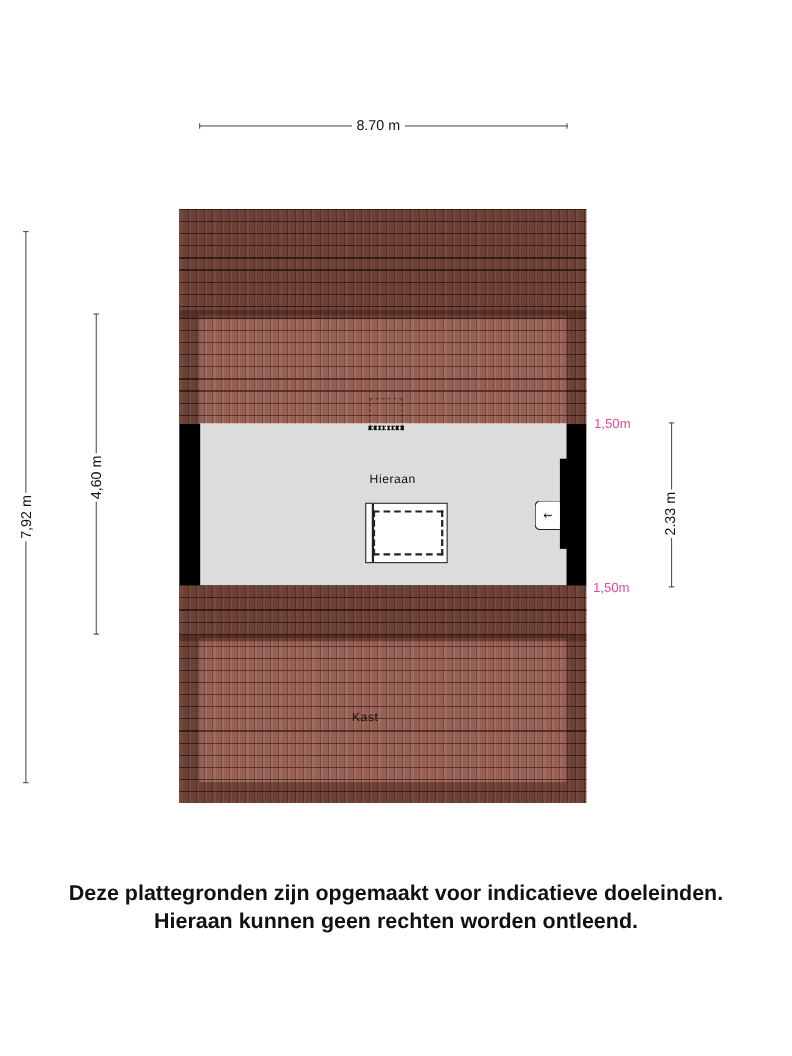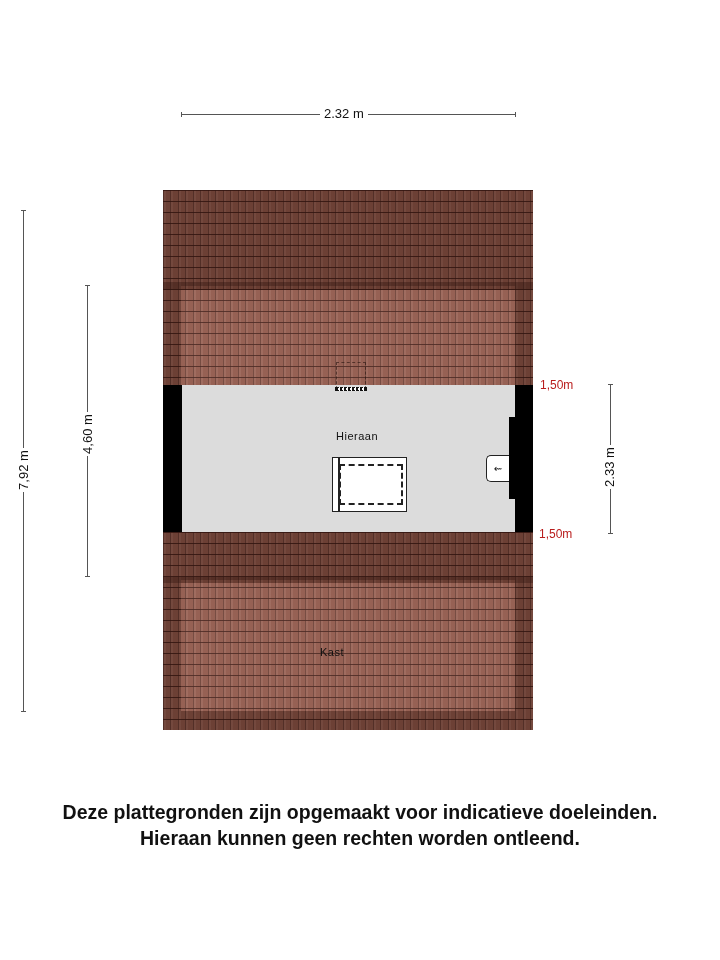--- a/index.html
+++ b/index.html
@@ -6,21 +6,21 @@
   body { width:720px; height:960px; position:relative; overflow:hidden;
          font-family:"Liberation Sans", sans-serif; color:#111; }
 
   
   .hline { position:absolute; height:1px; background:#555; }
   .vline { position:absolute; width:1px; background:#555; }
   .tick-v { position:absolute; width:1px; height:5px; background:#555; }
   .tick-h { position:absolute; height:1px; width:5px; background:#555; }
   .dim-label { position:absolute; font-size:13px; color:#111; background:#fff; white-space:nowrap; line-height:14px; }
   .dim-label.rot { transform:rotate(-90deg); transform-origin:center center; }
-  .small-label { position:absolute; font-size:12px; color:#b91c1c; white-space:nowrap; }
+  .small-label { position:absolute; font-size:12px; color:#ec4899; white-space:nowrap; }
 
   
   .roof { position:absolute; overflow:hidden;
     background-color:#8c5649;
     background-image:
       repeating-linear-gradient(to bottom, rgba(50,20,15,0.85) 0px, rgba(50,20,15,0.85) 1px, transparent 1px, transparent 11px),
       repeating-linear-gradient(to right, rgba(60,28,22,0.55) 0px, rgba(60,28,22,0.55) 1px, transparent 1px, transparent 7.5px),
       repeating-linear-gradient(to right, rgba(255,220,210,0.10) 0px, rgba(255,220,210,0.10) 3px, transparent 3px, transparent 7.5px);
   }
   .roof-edge-dark { position:absolute; background:rgba(50,22,16,0.35); pointer-events:none; }
@@ -44,21 +44,21 @@
 
   .disclaimer { position:absolute; left:0; width:720px; text-align:center; font-weight:bold; font-size:19.5px; line-height:26px; color:#111; }
 </style>
 </head>
 <body>
 
 <div>
   <div class="hline" style="left:181px; top:114px; width:335px;"></div>
   <div class="tick-v" style="left:181px; top:112px;"></div>
   <div class="tick-v" style="left:515px; top:112px;"></div>
-  <div class="dim-label" style="left:320px; top:107px; padding:0 4px;">2.32 m</div>
+  <div class="dim-label" style="left:320px; top:107px; padding:0 4px;">8.70 m</div>
 </div>
 
 <div>
   <div class="vline" style="left:23px; top:210px; height:502px;"></div>
   <div class="tick-h" style="left:21px; top:210px;"></div>
   <div class="tick-h" style="left:21px; top:711px;"></div>
   <div class="dim-label rot" style="left:2px; top:460px; width:44px; text-align:center; padding:3px 0;">7,92 m</div>
 </div>
 
 <div>

